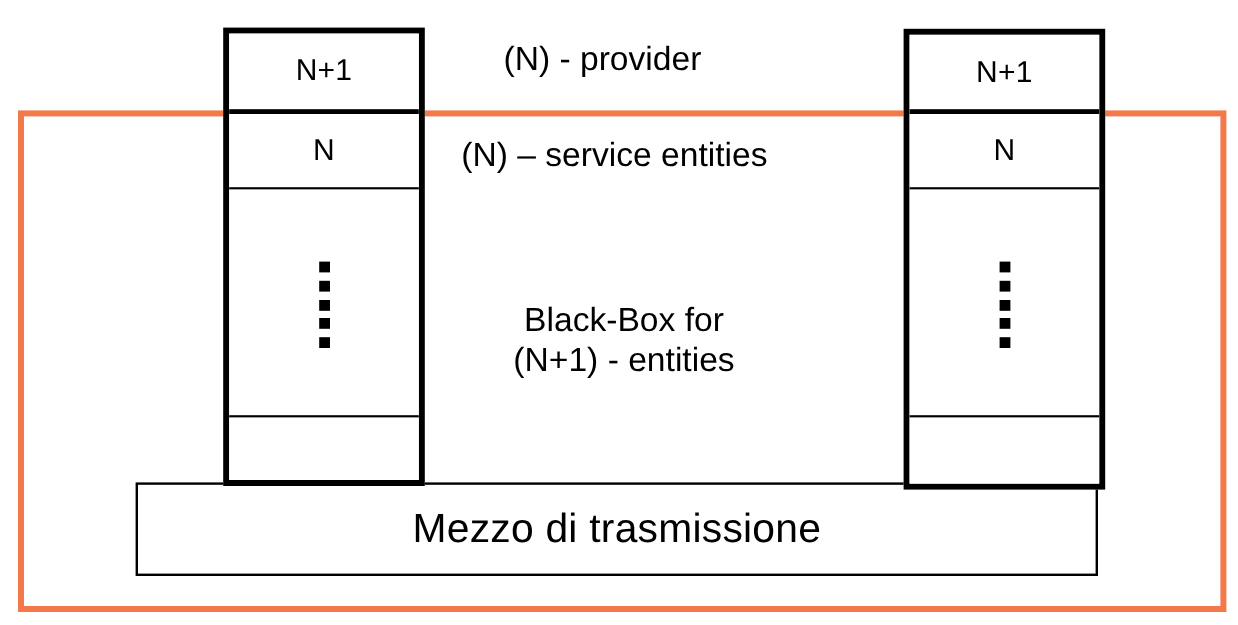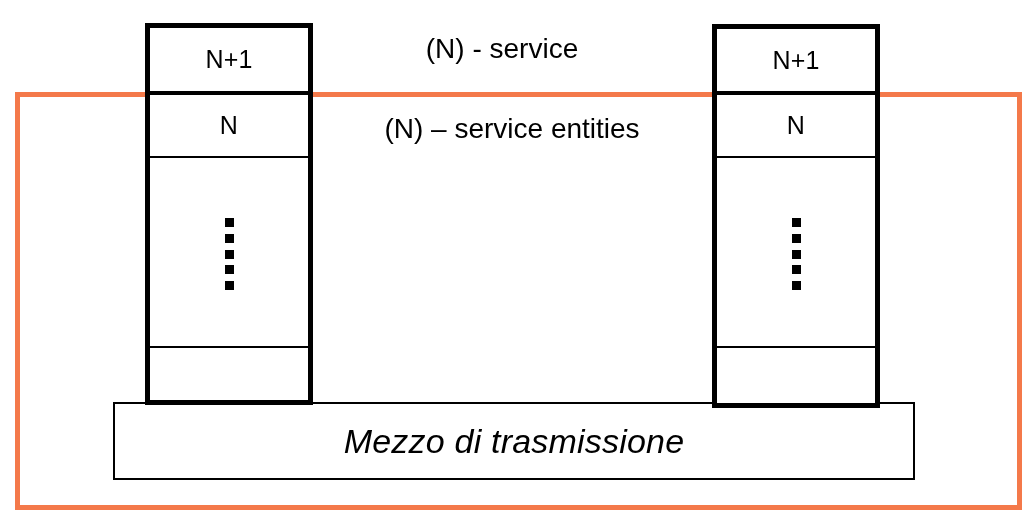--- a/index.html
+++ b/index.html
@@ -33,20 +33,21 @@
     z-index: 1;
   }
 
   
   .stack {
     position: absolute;
     box-sizing: border-box;
     border: 5px solid #000000;
     background: #ffffff;
     z-index: 3;
+    margin-left: 41px;
   }
   .stack-left  { left: 145px; top: 23px; width: 168px; height: 382px; }
   .stack-right { left: 712px; top: 24px; width: 168px; height: 384px; }
 
   .layer-cell {
     position: absolute;
     left: 0;
     width: 100%;
     box-sizing: border-box;
     display: flex;
@@ -94,21 +95,20 @@
     display: flex;
     align-items: center;
     justify-content: center;
     z-index: 2;
   }
   .medium-label {
     font-size: 34px;
     color: #000000;
     line-height: 1;
     letter-spacing: 0.2px;
-    font-style: italic;
   }
 
   
   .annotation {
     position: absolute;
     color: #000000;
     line-height: 1.18;
     text-align: center;
     z-index: 4;
     white-space: pre-line;
@@ -182,18 +182,20 @@
       </div>
     </div>
 
     <div class="layer-cell" style="top:319px; height:55px;"></div>
   </div>
 
   <div class="medium-bar">
     <span class="medium-label">Mezzo di trasmissione</span>
   </div>
 
-  <div class="annotation ann-service">(N) - service</div>
+  <div class="annotation ann-service">(N) - provider</div>
 
   <div class="annotation ann-provider">(N) – service entities</div>
 
+  <div class="annotation ann-blackbox">Black-Box for
+(N+1) - entities</div>
 
 </div>
 
 </body></html>

